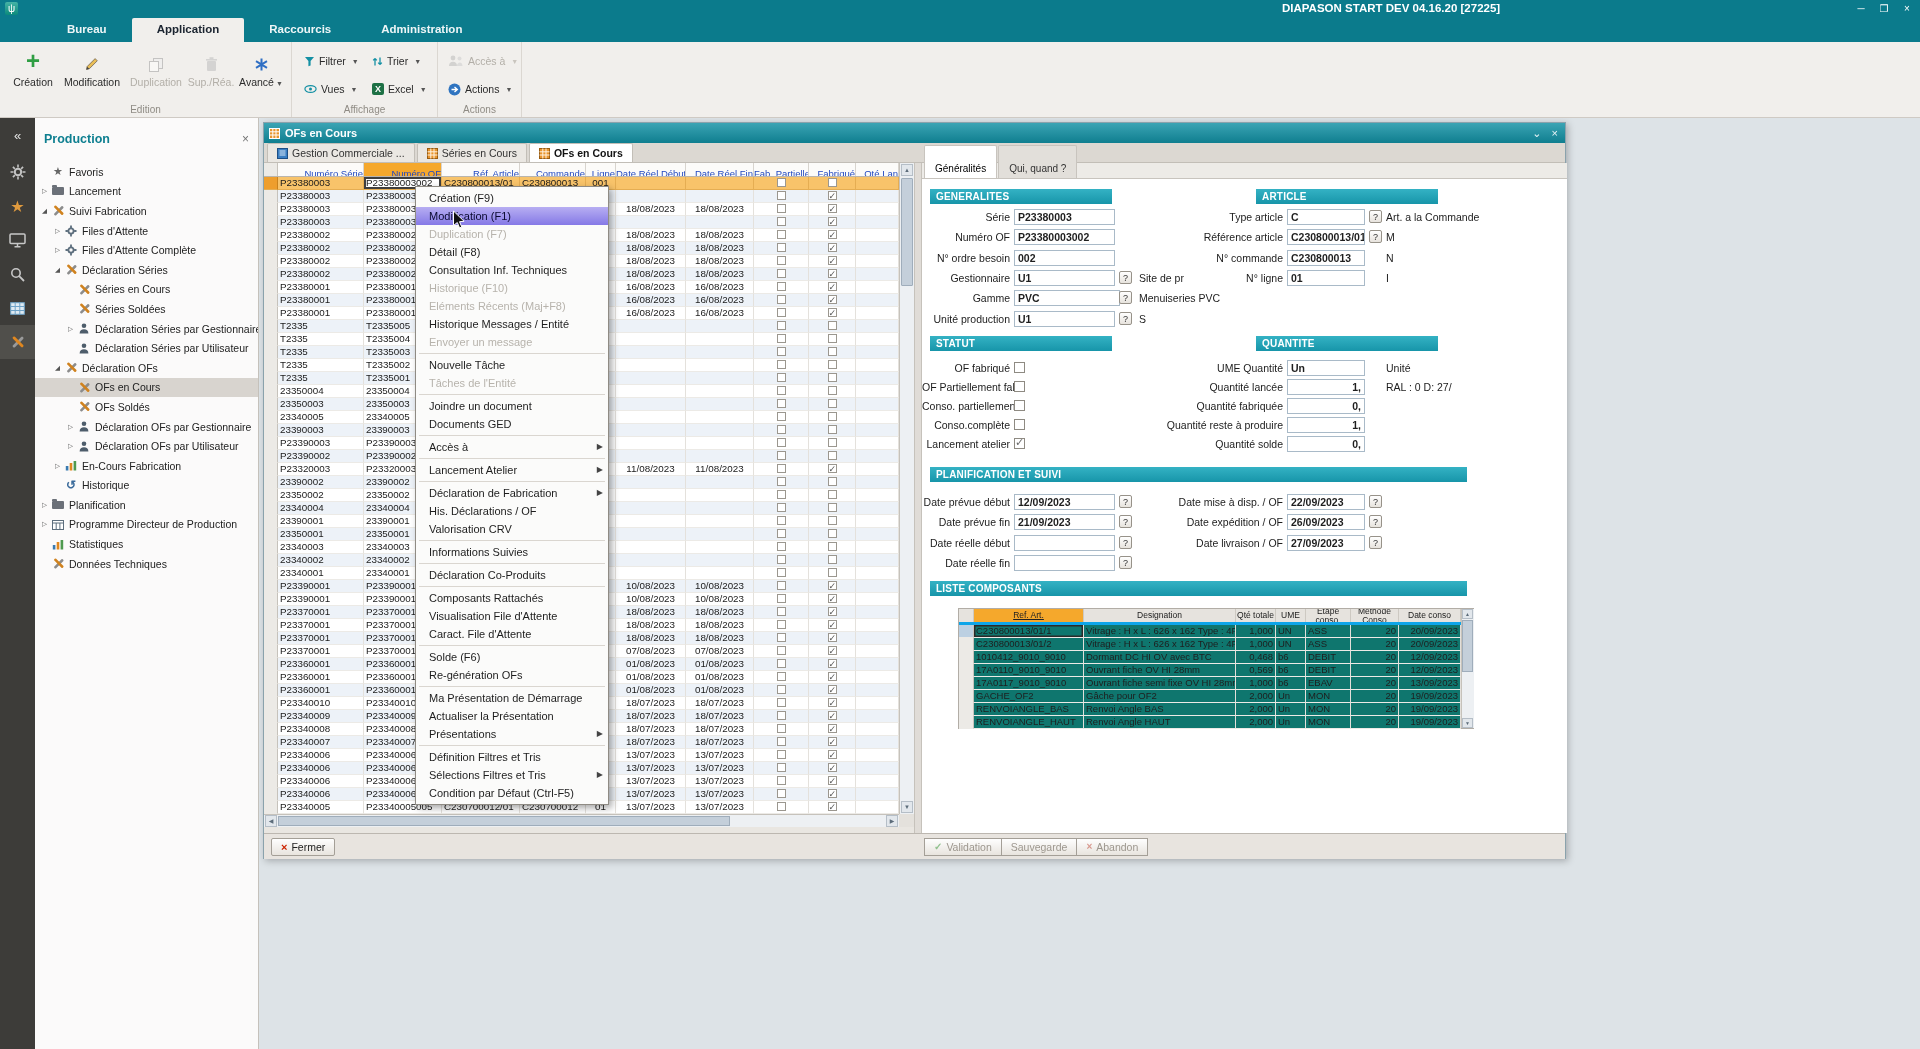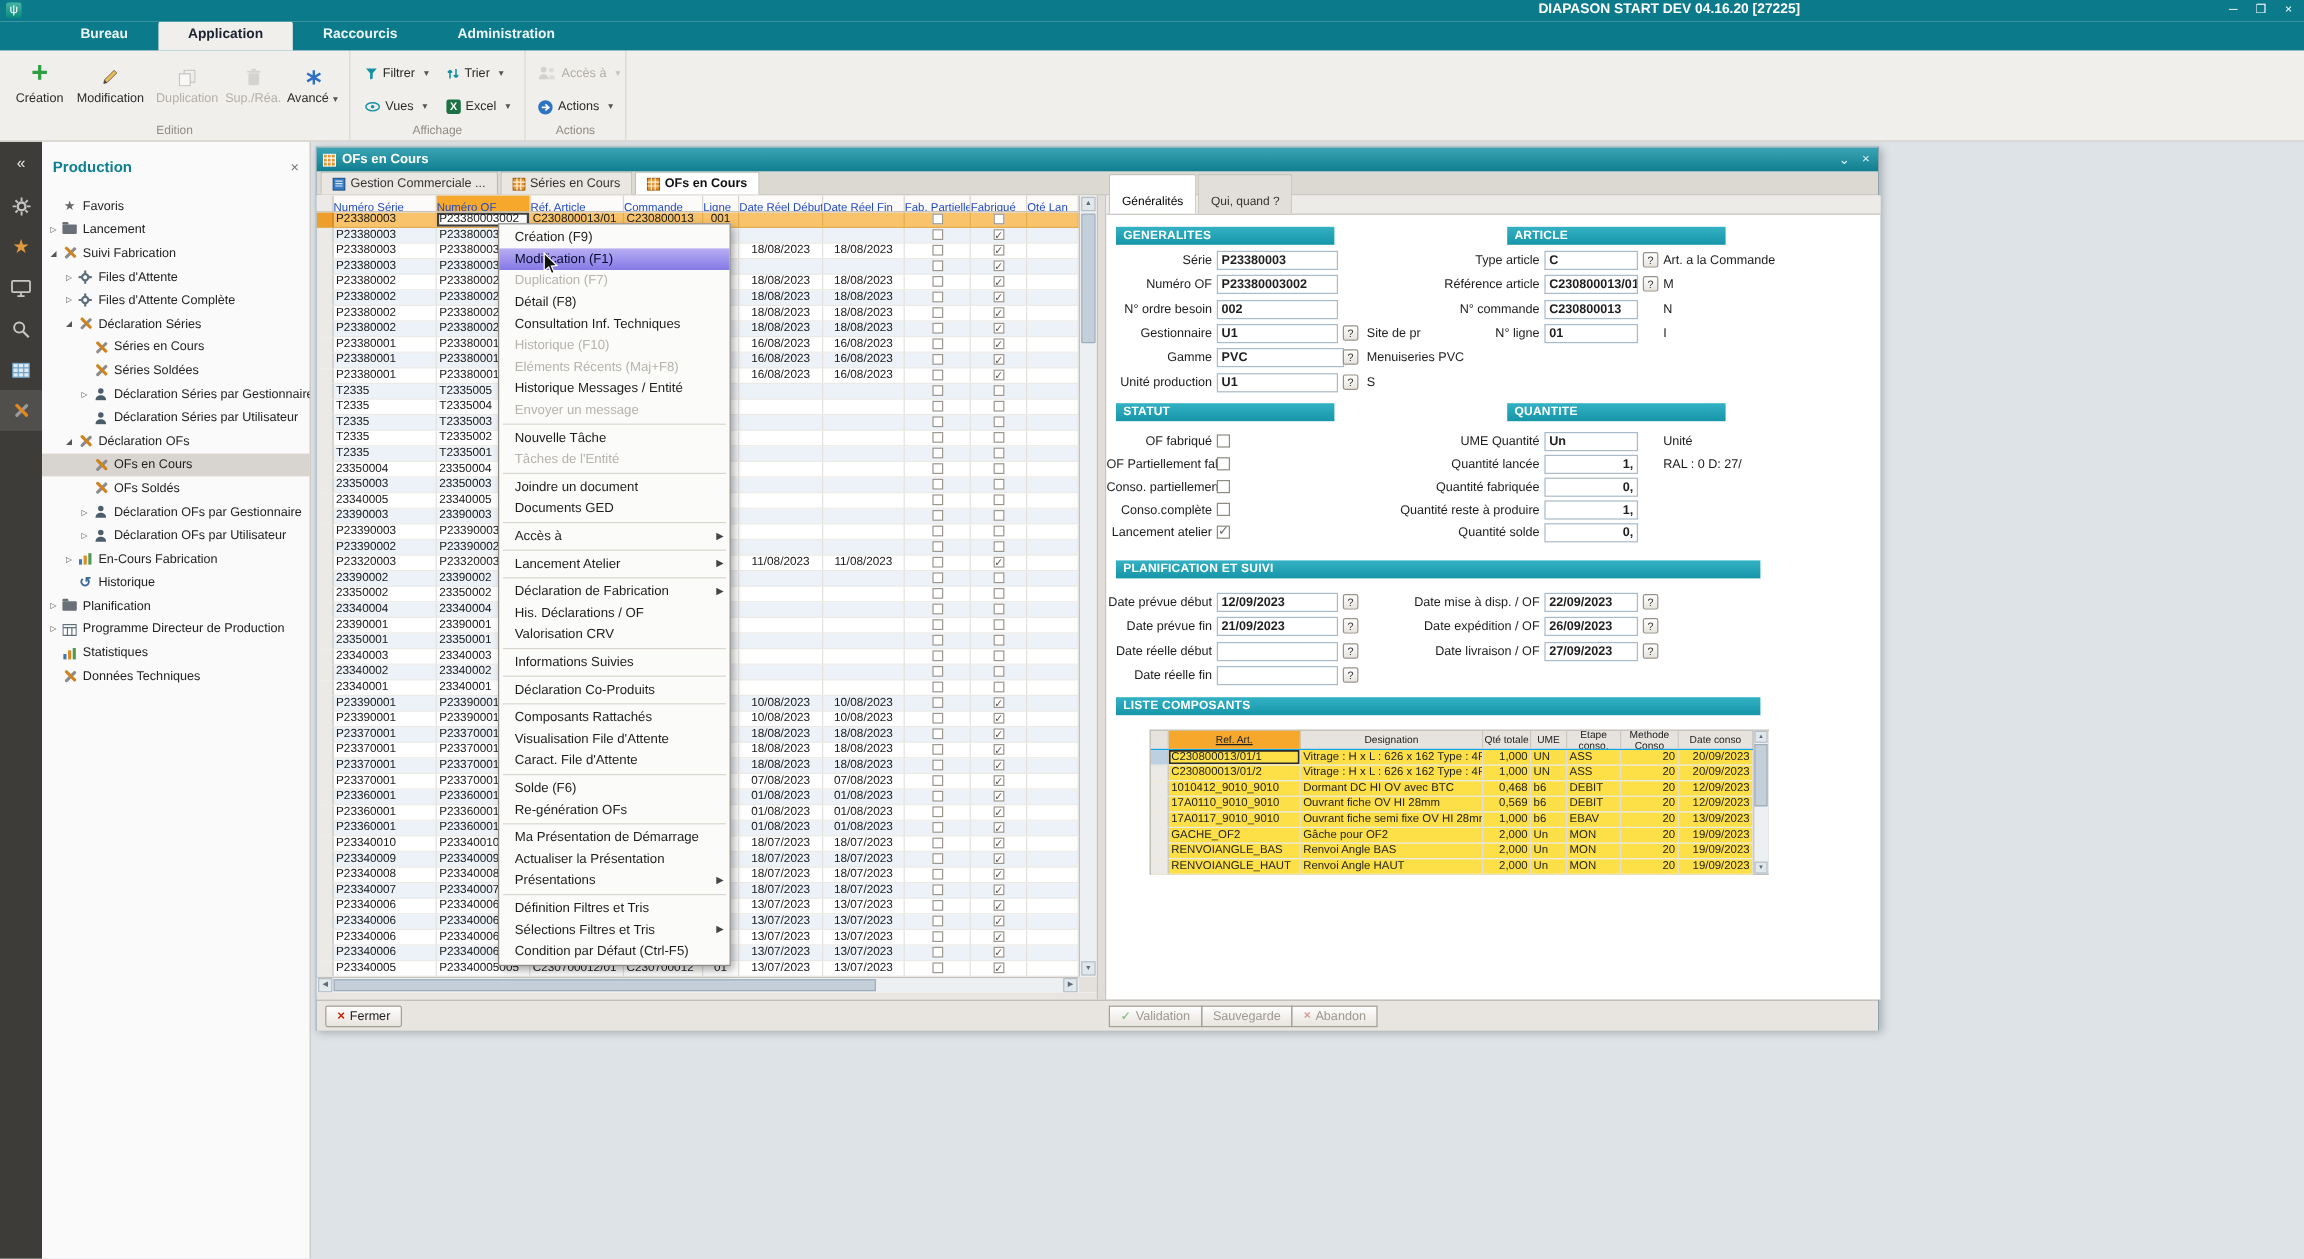--- a/index.html
+++ b/index.html
@@ -63,21 +63,21 @@
 .window{position:absolute;left:263px;top:122px;width:1303px;height:737px;background:#fff;border:1px solid #8aa2ac;box-shadow:2px 2px 7px rgba(0,0,0,.25);z-index:10}
 .wtitle{position:absolute;top:0;left:0;right:0;height:20px;background:linear-gradient(#3ba4b4,#0f7e8f);color:#fff;display:flex;align-items:center;gap:5px;padding-left:5px;font-weight:bold;font-size:11px}
 .wbtns{position:absolute;right:7px;top:0;height:20px;display:flex;gap:10px;align-items:center;color:#eaf5f7;font-size:11px;font-weight:normal}
 .wtabs{position:absolute;top:20px;left:0;right:0;height:20px;background:#dcd8d2;border-bottom:1px solid #c2beb7;display:flex;align-items:flex-end;padding-left:3px;gap:2px}
 .wtab{height:19px;display:flex;align-items:center;gap:4px;padding:0 9px;background:#eae7e2;border:1px solid #c2beb7;border-bottom:none;font-size:10.5px;border-radius:2px 2px 0 0;color:#333;white-space:nowrap}
 .wtab.active{background:#fff;font-weight:bold;color:#111}
 
 
 .grid{position:absolute;left:0;top:40px;width:650px;height:670px;background:#fff}
 .ghead{position:absolute;top:0;left:0;width:635px;height:14px;display:flex;background:#fcfbf9;border-bottom:1px solid #b9b5ae}
-.gh{flex:none;border-right:1px solid #d8d4ce;height:13px;overflow:hidden;text-align:left}
+.gh{flex:none;border-right:1px solid #d8d4ce;height:13px;overflow:hidden;text-align:right}
 .gh.sorted{background:#f5a82c}
 .gh.gut0{background:#eceae6;border-right:1px solid #c6c2bb}
 .ghl{font-size:9.5px;color:#2148c0;text-decoration:underline;line-height:13px;white-space:nowrap}
 .gbody{position:absolute;top:14px;left:0;width:635px;height:637px;overflow:hidden}
 .grow{display:flex;height:13px;background:#fff}
 .grow.alt{background:#edf2f8}
 .gc{flex:none;font-size:9.8px;line-height:12px;border-right:1px solid #e4e1dc;border-bottom:1px solid #eceae6;overflow:hidden;white-space:nowrap;padding:0 2px;color:#1a1a1a}
 .gc.l{text-align:left}.gc.c{text-align:center;padding:0}.gc.r{text-align:right}
 .gc.gut{background:#eceae6;border-right:1px solid #c6c2bb;padding:0}
 .grow.selrow{background:#f8c36a}
@@ -105,26 +105,26 @@
 #dform{position:absolute;left:0;top:0;right:0;bottom:0}
 .flab{position:absolute;text-align:right;line-height:16px;font-size:10.5px;color:#1c1c1c;white-space:nowrap}
 .fin{position:absolute;height:16px;line-height:14px;border:1px solid #a9bac8;background:#fff;padding:0 3px;font-size:10.5px;white-space:nowrap;overflow:hidden}
 .fin.b{font-weight:bold}
 .fin.r{text-align:right}
 .fhelp{position:absolute;width:13px;height:13px;background:linear-gradient(#fff,#e7e3dd);border:1px solid #979289;border-radius:2px;font-size:9px;line-height:12px;text-align:center;color:#333}
 .fnote{position:absolute;line-height:16px;font-size:10.5px;white-space:nowrap;overflow:hidden;color:#1c1c1c}
 .fcb{position:absolute;width:11px;height:11px;border:1px solid #8e8a82;background:#fff}
 .fcb.on:after{content:"✓";position:absolute;left:0;top:-3px;font-size:11px;color:#6a6a6a}
 .ctable{position:absolute;left:36px;top:445px;width:516px;height:121px;border:1px solid #b2ada6;background:#fff}
-.chead{position:absolute;top:0;left:0;height:16px;width:502px;display:flex;background:#e6e3de;border-bottom:1px solid #0ea5e9}
+.chead{position:absolute;top:0;left:0;height:16px;width:502px;display:flex;background:#e6e3de;border-bottom:3px solid #0ea5e9}
 .cch{flex:none;border-right:1px solid #cdc9c2;display:flex;align-items:center;justify-content:center;text-align:center;font-size:8.5px;line-height:1.05;color:#222;overflow:hidden}
 .cch.sorted{background:#f5a82c}
 .cchl.u{text-decoration:underline}
 .cbody{position:absolute;top:16px;left:0;width:502px;height:104px;overflow:hidden}
-.crow{display:flex;height:13px;background:#fde047}
+.crow{display:flex;height:13px;background:#0f766e}
 .cc{flex:none;font-size:9.5px;line-height:12px;border-right:1px solid #e2dfda;border-bottom:1px solid #eceae6;padding:0 2px;overflow:hidden;white-space:nowrap}
 .cc.l{text-align:left}.cc.c{text-align:right}.cc.r{text-align:right}
 .cc.gut{background:#eceae6;border-right:1px solid #c6c2bb}
 .crow.csel .cc.gut{background:#bcd0e2}
 .cc.fcell2{box-shadow:inset 0 0 0 1.5px #2a2a2a}
 .cvscr{position:absolute;left:502px;top:0;width:13px;height:119px;background:#edf0f3;border-left:1px solid #c6c2bb}
 .cvscr .scrb{width:11px;height:10px;left:0;font-size:5px;line-height:9px}
 .cvthumb{position:absolute;left:0;top:11px;width:11px;height:52px;background:#c4cfda;border:1px solid #9fadbb}
 
 

